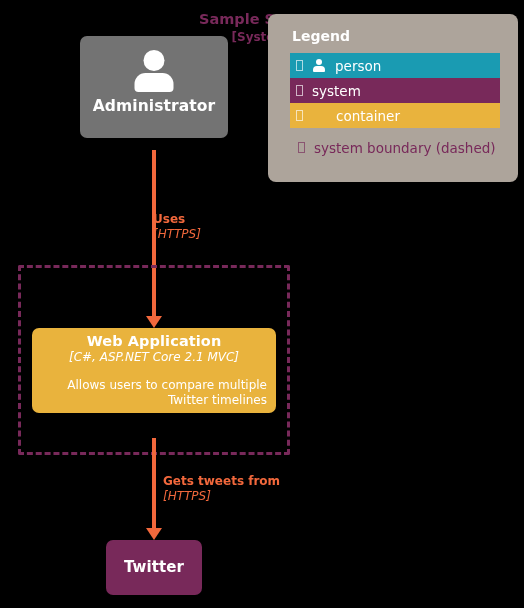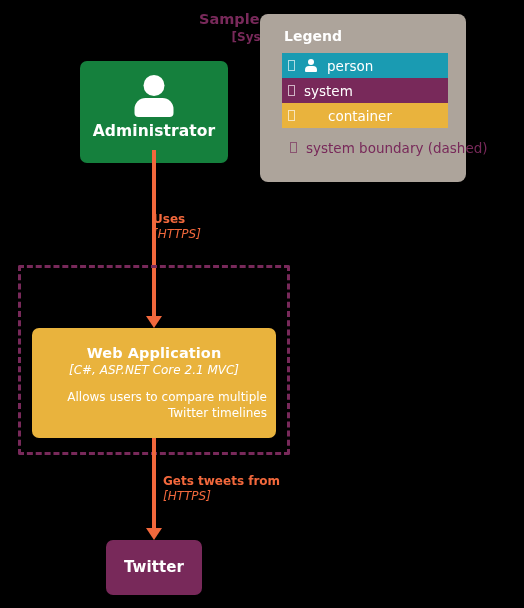--- a/index.html
+++ b/index.html
@@ -45,24 +45,24 @@
     font-style: italic;
     line-height: 1.2;
   }
   .node .node-desc {
     line-height: 1.28;
   }
 
   
   #person-administrator {
     left: 80px;
-    top: 61px;
+    top: 36px;
     width: 148px;
     height: 102px;
-    background: #15803d;
+    background: #737373;
     justify-content: flex-start;
     padding-top: 14px;
   }
   #person-administrator .node-title {
     font-size: 15.5px;
     margin-top: 6px;
   }
   .person-glyph {
     width: 46px;
     height: 42px;
@@ -88,21 +88,21 @@
     height: 19px;
     background: #ffffff;
     border-radius: 11px 11px 4px 4px;
   }
 
   
   #container-web-application {
     left: 32px;
     top: 328px;
     width: 244px;
-    height: 110px;
+    height: 85px;
     background: #E9B33D;
     justify-content: center;
   }
   #container-web-application .node-title { font-size: 14.5px; }
   #container-web-application .node-tech  { font-size: 12px; margin-top: 1px; }
   #container-web-application .node-desc  { font-size: 12px; margin-top: 13px; text-align: right; }
 
   
   #system-twitter {
     left: 106px;
@@ -173,23 +173,23 @@
   #rel-uses-label { left: 153px; top: 212px; text-align: left; }
 
   
   #rel-gets-tweets-line { left: 152px; top: 438px; height: 96px; }
   #rel-gets-tweets-head { left: 146px; top: 528px; }
   #rel-gets-tweets-label { left: 153px; top: 474px; text-align: left; padding-left: 10px; }
 
   
   #legend {
     position: absolute;
-    left: 260px;
+    left: 268px;
     top: 14px;
-    width: 206px;
+    width: 250px;
     height: 168px;
     background: #ADA49B;
     border-radius: 8px;
     box-sizing: border-box;
     padding: 14px 18px 10px 22px;
   }
   #legend-title {
     color: #ffffff;
     font-weight: bold;
     font-size: 14px;

